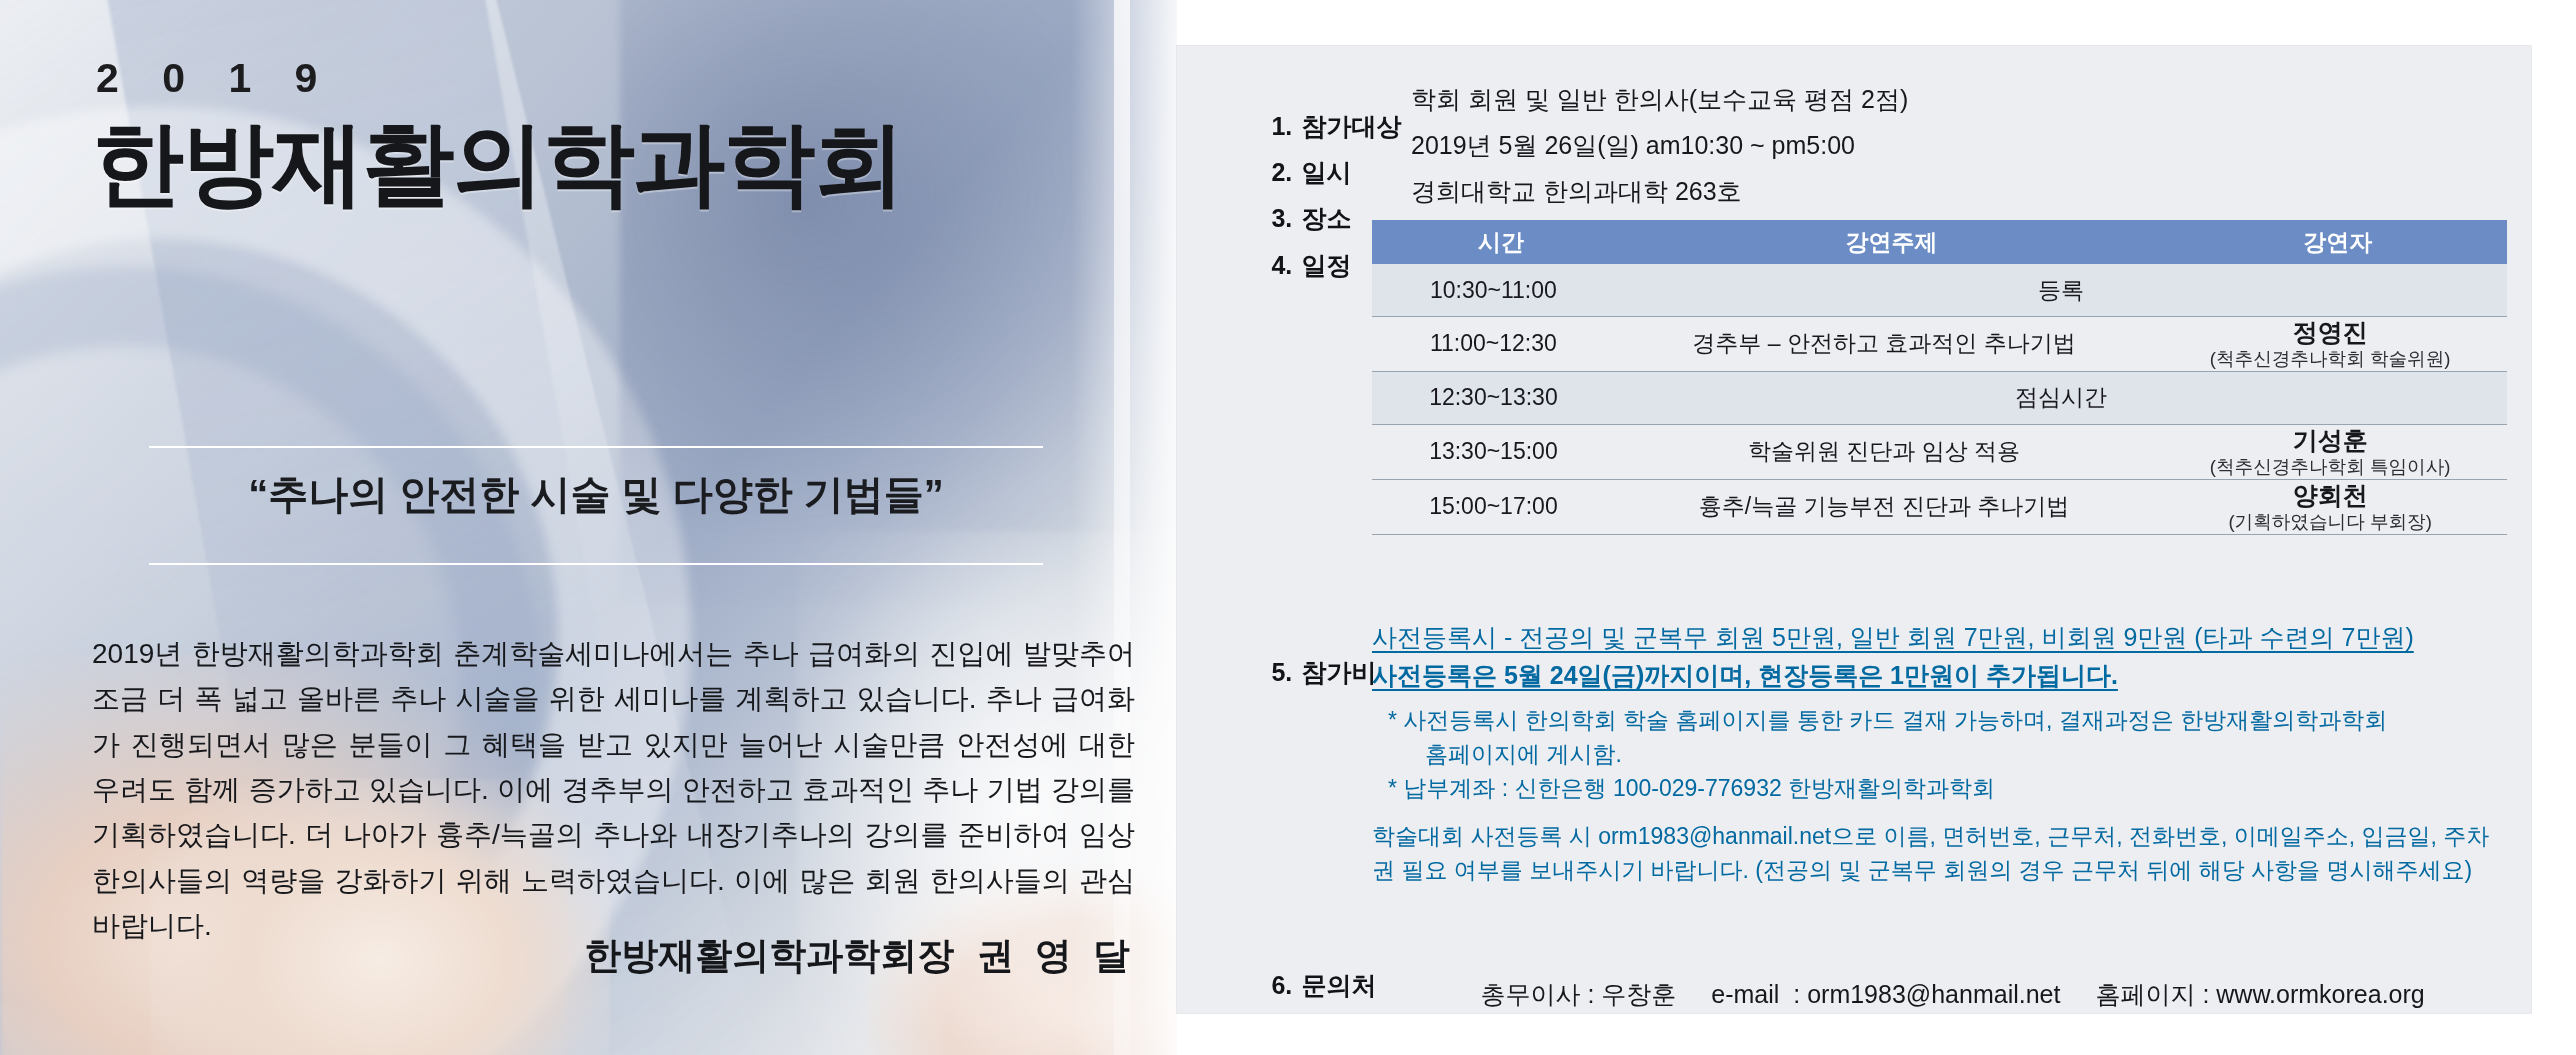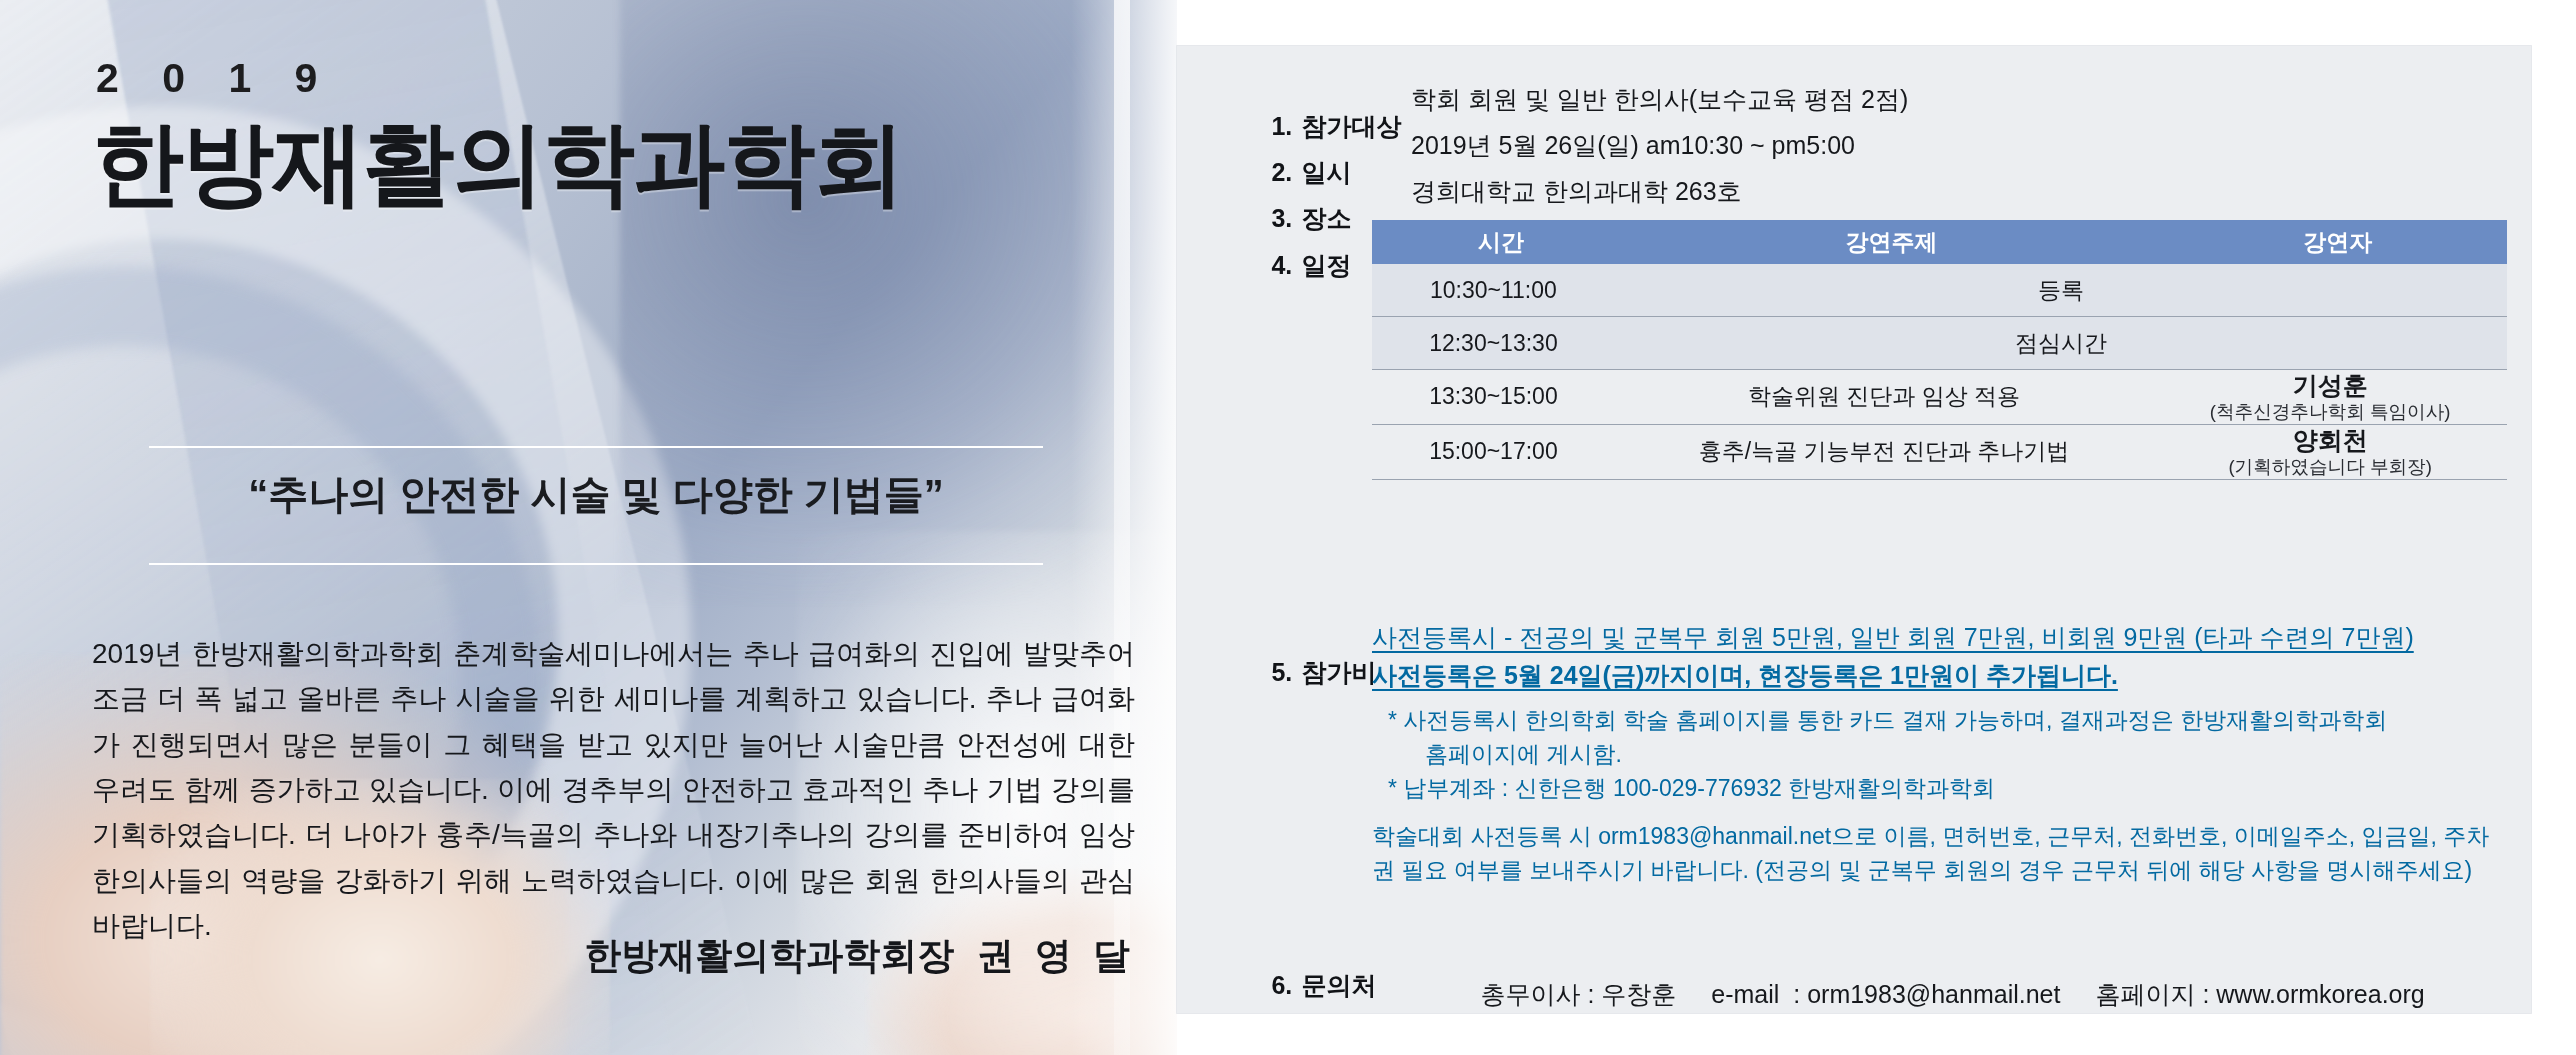--- a/index.html
+++ b/index.html
@@ -378,20 +378,28 @@
             <th class="c-time">시간</th>
             <th class="c-topic">강연주제</th>
             <th class="c-speaker">강연자</th>
           </tr>
         </thead>
         <tbody>
           <tr class="alt">
             <td class="c-time">10:30~11:00</td>
             <td class="span2" colspan="2">등록</td>
           </tr>
+          <tr>
+            <td class="c-time">11:00~12:30</td>
+            <td class="c-topic">경추부 – 안전하고 효과적인 추나기법</td>
+            <td class="c-speaker">
+              <span class="speaker-name">정영진</span>
+              <span class="speaker-aff">(척추신경추나학회 학술위원)</span>
+            </td>
+          </tr>
           <tr class="alt">
             <td class="c-time">12:30~13:30</td>
             <td class="span2" colspan="2">점심시간</td>
           </tr>
           <tr>
             <td class="c-time">13:30~15:00</td>
             <td class="c-topic">학술위원 진단과 임상 적용</td>
             <td class="c-speaker">
               <span class="speaker-name">기성훈</span>
               <span class="speaker-aff">(척추신경추나학회 특임이사)</span>

